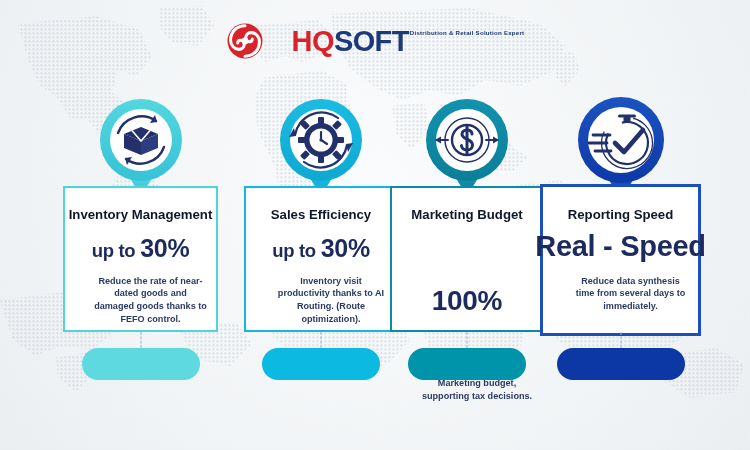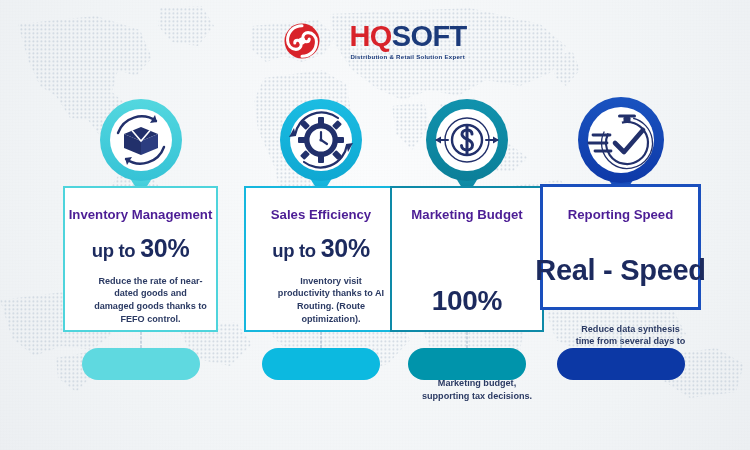--- a/index.html
+++ b/index.html
@@ -54,21 +54,21 @@
     left: 0; right: 0;
     top: 18px;
     height: 46px;
     display: flex;
     align-items: center;
     justify-content: center;
     gap: 8px;
     z-index: 6;
   }
   #logo .mark { width: 38px; height: 38px; display: block; }
-  #logo .wordblock { display: flex; flex-direction: column; align-items: flex-start; margin-left: 20px; }
+  #logo .wordblock { display: flex; flex-direction: row; align-items: flex-start; margin-left: 20px; }
   #logo .word {
     font-size: 29px;
     font-weight: bold;
     letter-spacing: -0.6px;
     line-height: 1;
     white-space: nowrap;
   }
   #logo .word .hq   { color: #d8232a; }
   #logo .word .soft { color: #1b3a7a; }
   #logo .tagline {
@@ -115,21 +115,21 @@
     background: #ffffff;
     border: 2.5px solid #49d5dd;
     display: flex;
     flex-direction: column;
     align-items: center;
     padding: 20px 9px 10px;
   }
   .card .title {
     font-size: 13.2px;
     font-weight: bold;
-    color: #4c1d95;
+    color: #0f172a;
     line-height: 1.1;
     text-align: center;
     white-space: nowrap;
   }
   .card .metric {
     margin-top: 13px;
     font-size: 25px;
     font-weight: bold;
     color: #1c2a5e;
     line-height: 1;
@@ -180,21 +180,21 @@
   .col-1 .card { border-color: #4ed4dc; }
   .col-2 .card { border-color: #16b7de; }
   .col-3 .card { border-color: #0e8aa8; gap: 36px; }
   .col-4 .card { border-color: #1a4fbd; border-width: 3.5px; }
 
   .col-1 .pill { background: #5fd9e0; }
   .col-2 .pill { background: #0cb9e0; }
   .col-3 .pill { background: #0094ab; }
   .col-4 .pill { background: #0c38a5; width: 128px; }
 
-  .col-4 .card { top: 184px; height: 126px; padding-top: 21px; gap: 24px; }
+  .col-4 .card { top: 184px; height: 152px; padding-top: 21px; }
   .col-4 .card .metric { font-size: 29px; margin-top: 9px; }
   .col-4 .pin { top: 95px; width: 92px; height: 104px; }
   .col-4 .pin svg { width: 92px; height: 104px; }
 
   .col-3 .card .metric { font-size: 28px; margin-top: 28px; }
 </style>
 </head>
 <body>
 
 <div id="canvas">

